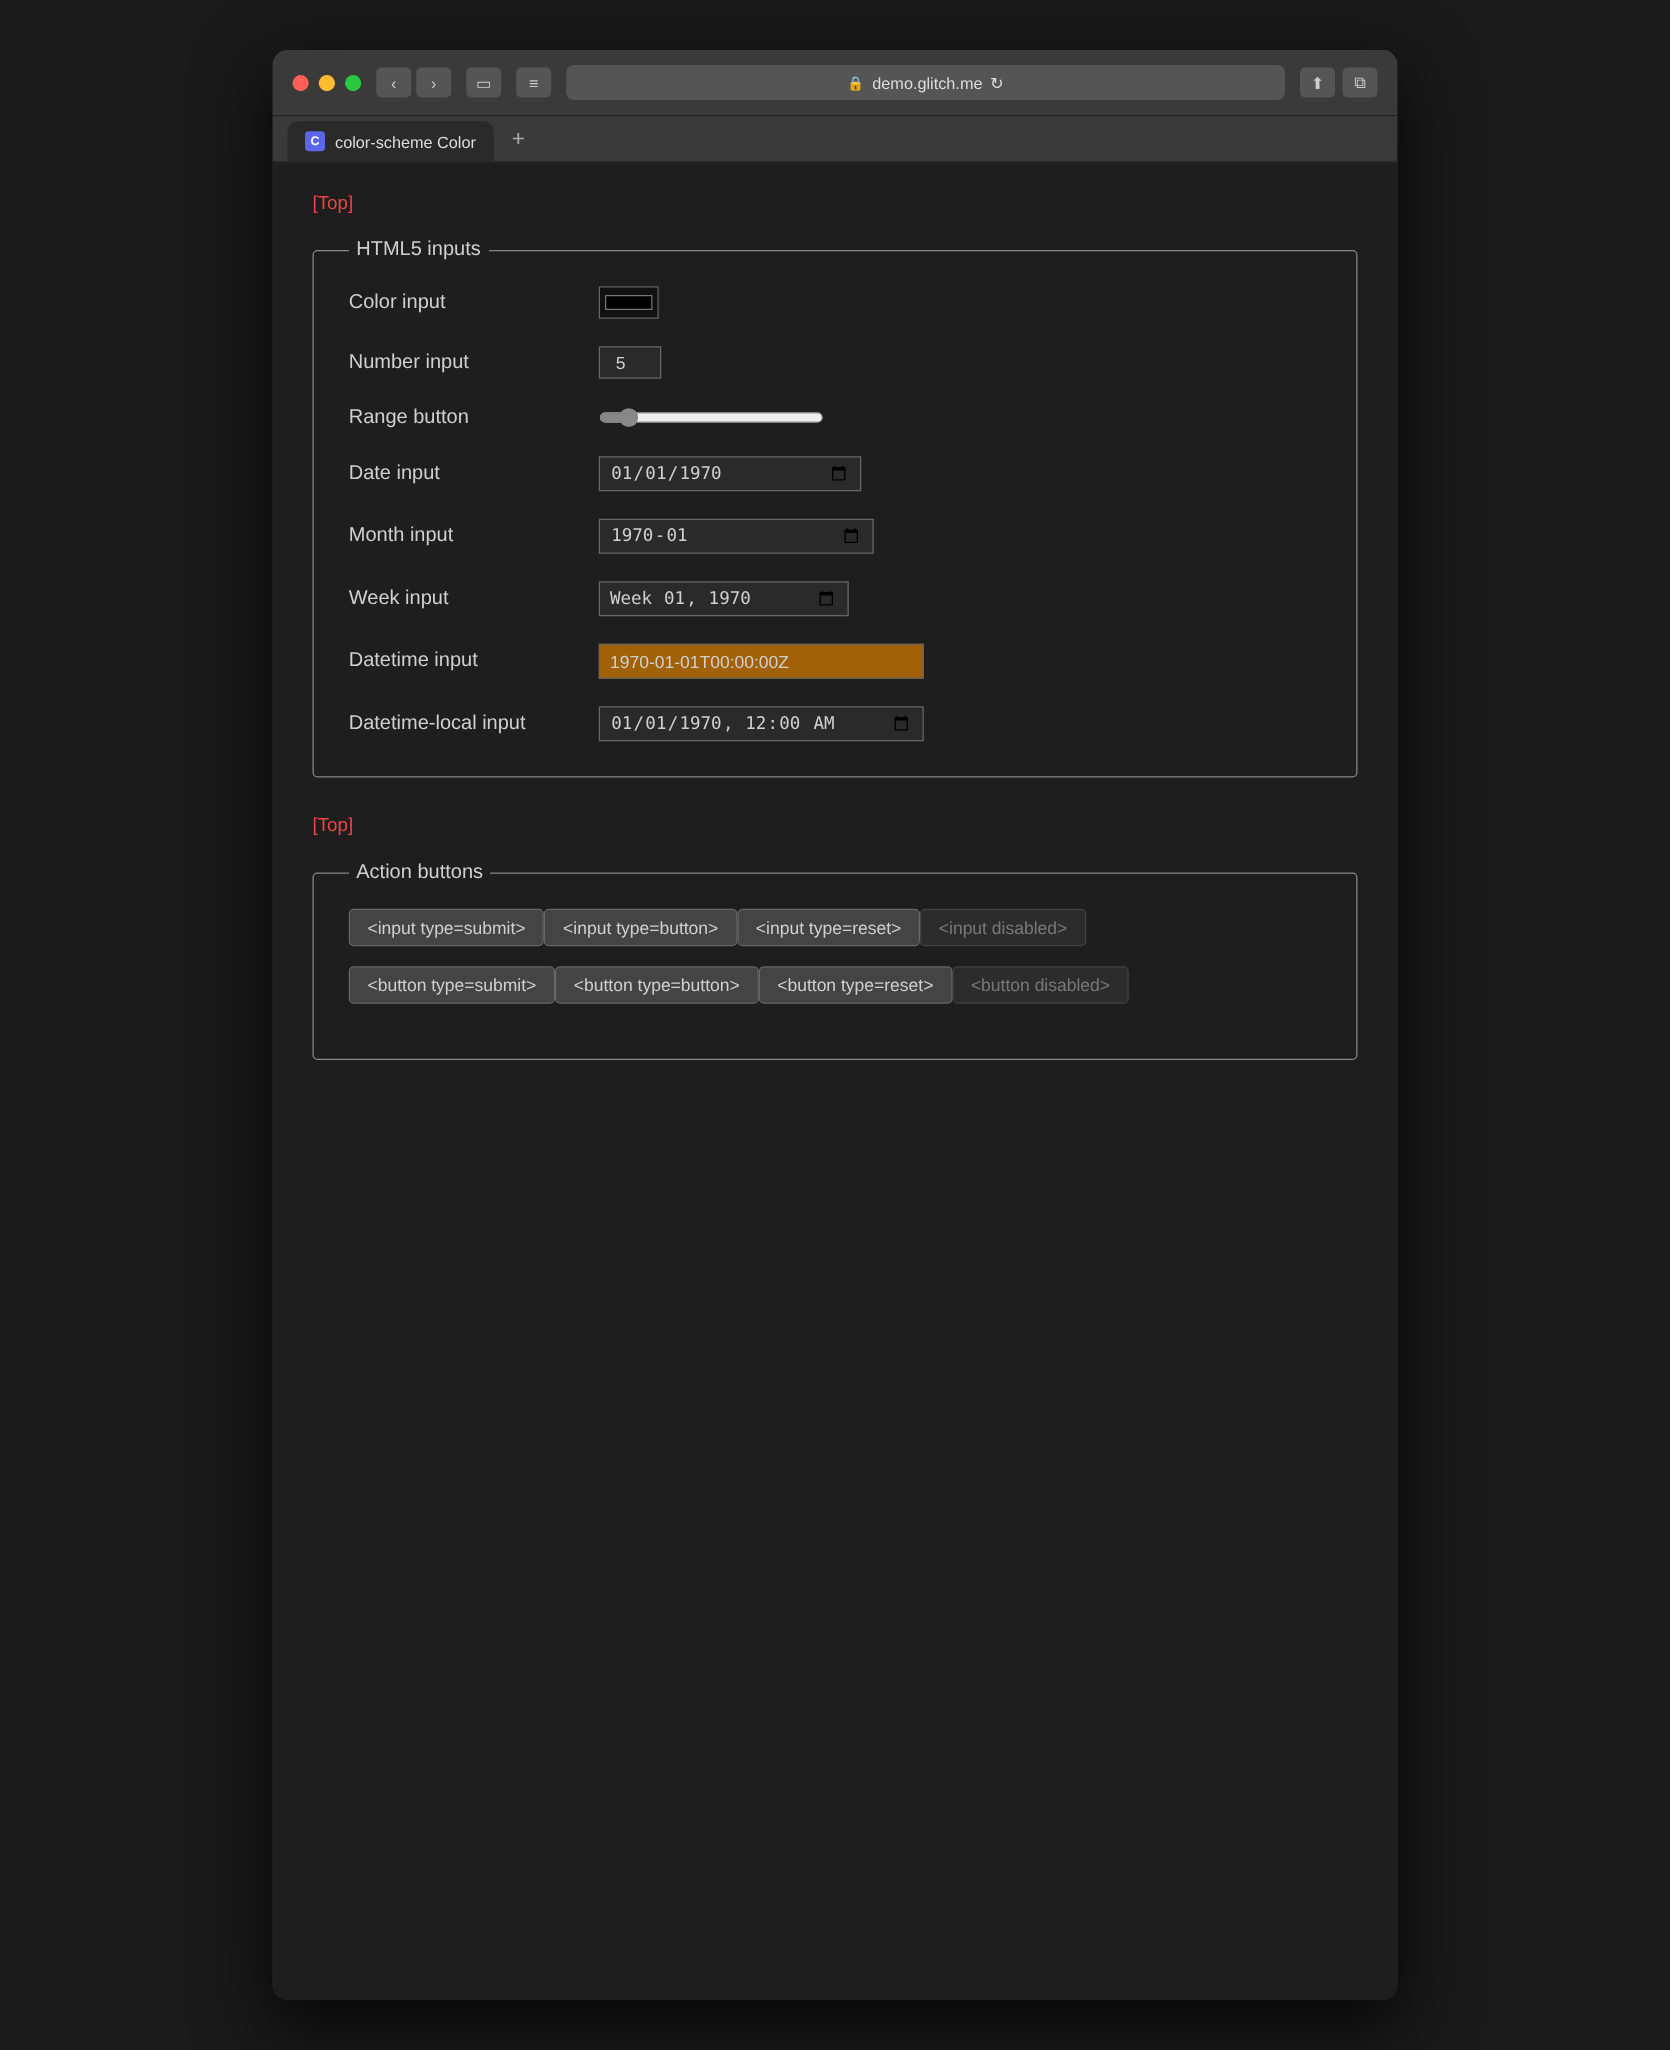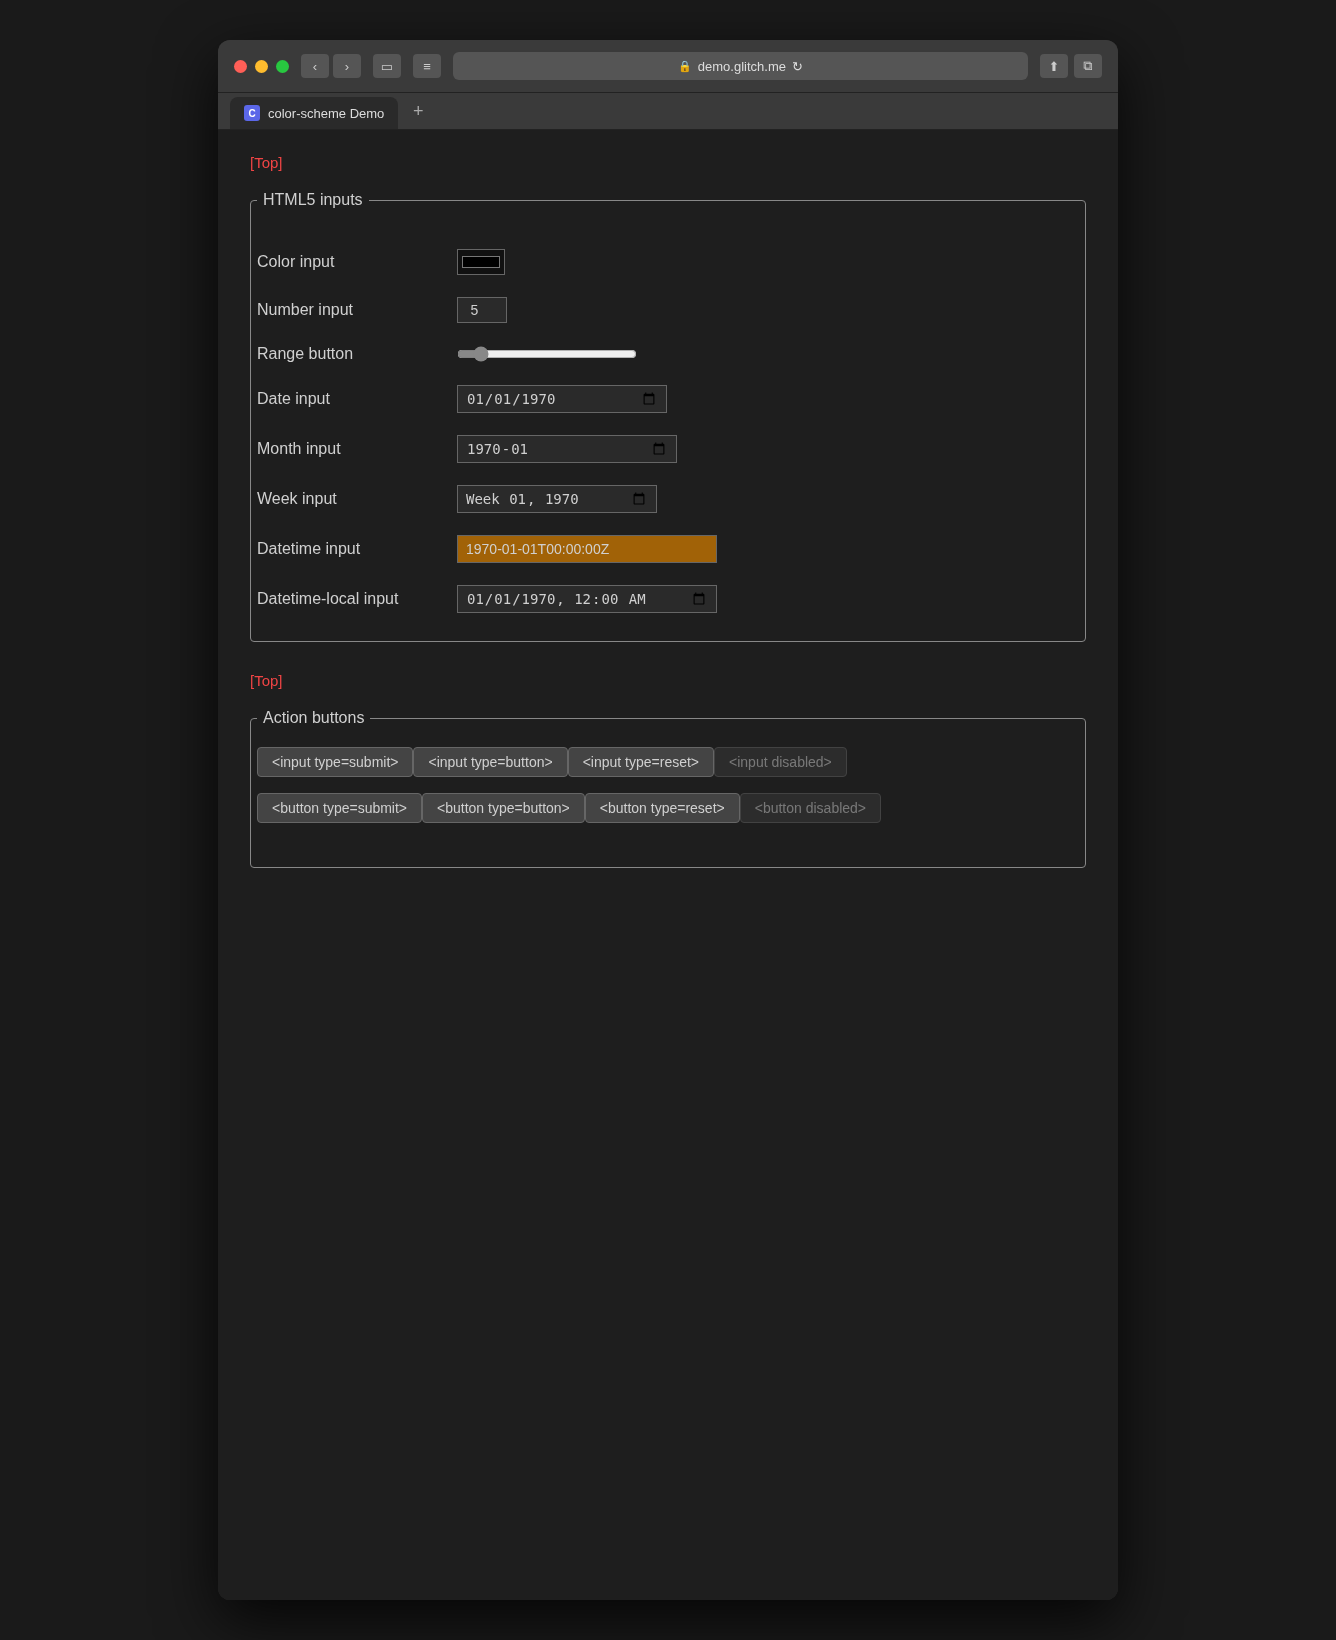--- a/index.html
+++ b/index.html
@@ -175,36 +175,35 @@
       text-decoration: none;
       font-size: 15px;
       margin-bottom: 20px;
       display: inline-block;
     }
 
     
     fieldset {
       border: 1px solid #888;
       border-radius: 4px;
-      padding: 20px 6px 28px;
+      padding: 20px 28px 28px;
       margin-bottom: 30px;
     }
 
     legend {
       color: #d0d0d0;
       font-size: 16px;
       padding: 0 6px;
     }
 
     
     .form-row {
       display: flex;
       align-items: center;
       margin-bottom: 22px;
-      margin-top: 20px;
     }
 
     .form-row:last-child {
       margin-bottom: 0;
     }
 
     .form-label {
       color: #d0d0d0;
       font-size: 16px;
       min-width: 200px;
@@ -335,21 +334,21 @@
         <span>⧉</span>
       </div>
     </div>
   </div>
 
   <div class="tabbar">
     <div class="tab">
       <div class="tab-favicon">
         <span>C</span>
       </div>
-      <span>color-scheme Demo</span>
+      <span>color-scheme Color</span>
     </div>
     <div class="new-tab-btn">
       <span>+</span>
     </div>
   </div>
 
   <div class="page-content">
 
     <a class="top-link">[Top]</a>
 

